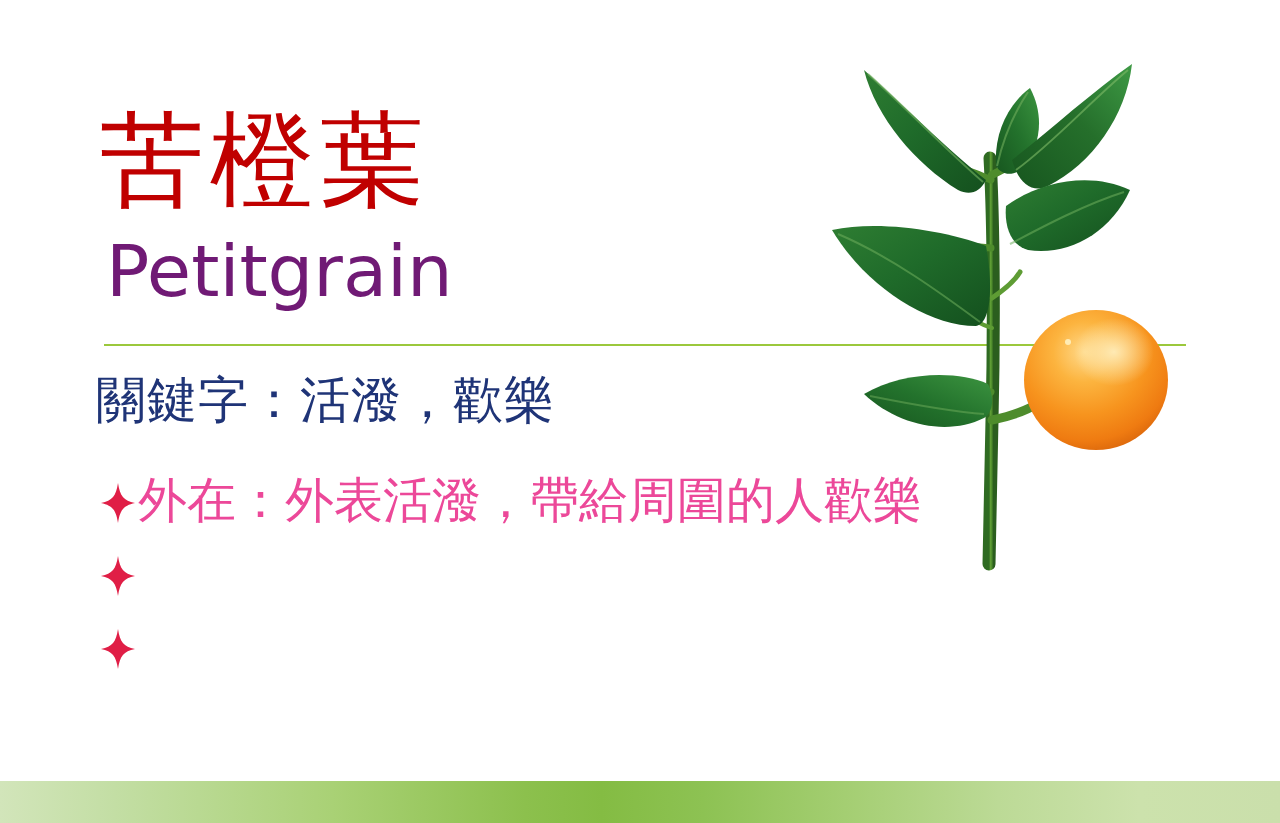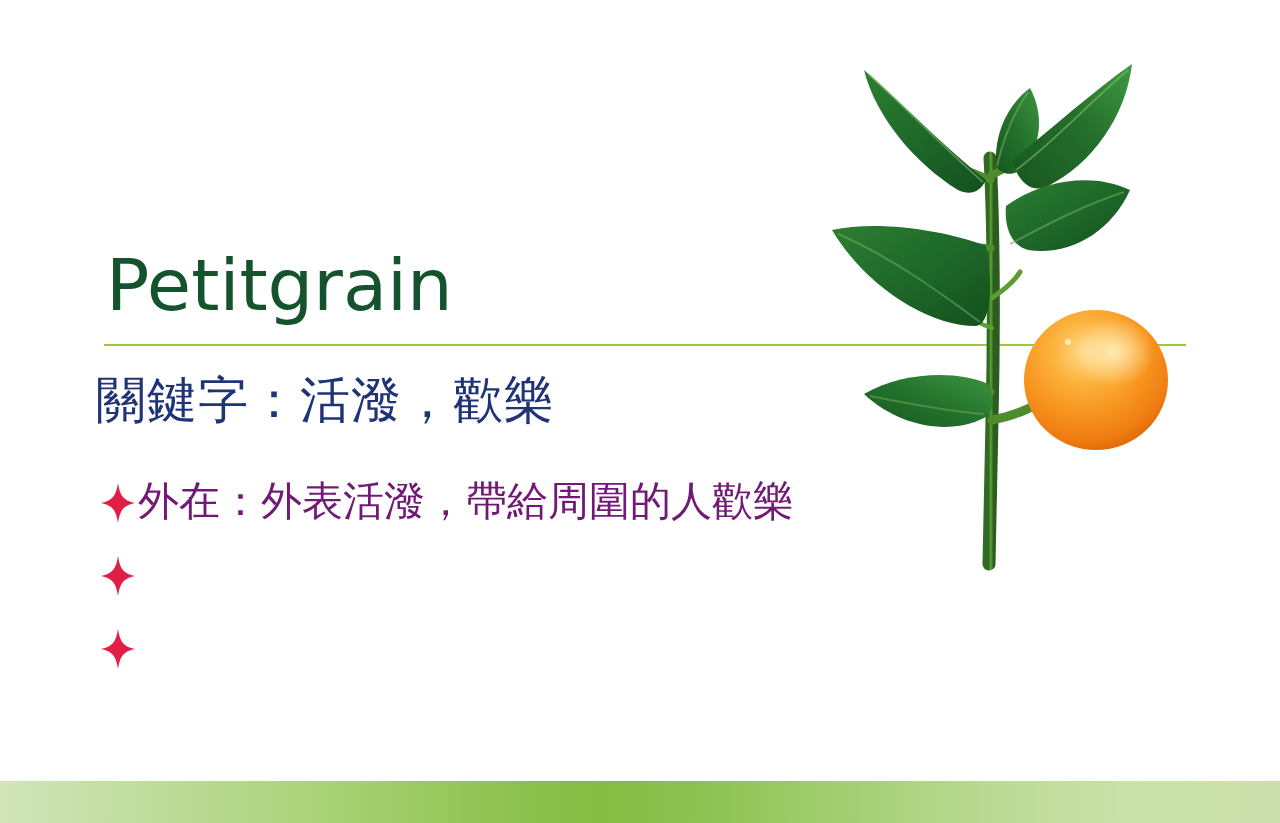--- a/index.html
+++ b/index.html
@@ -29,25 +29,25 @@
     font-size: 104px;
     line-height: 1.08;
     letter-spacing: 6px;
     color: #C00000;
     white-space: nowrap;
     font-weight: 400;
   }
   .title-en {
     position: absolute;
     left: 106px;
-    top: 246px;
+    top: 232px;
     font-family: "DejaVu Sans", "Liberation Sans", sans-serif;
     font-size: 72px;
     line-height: 1.1;
-    color: #14532d;
+    color: #701a75;
     white-space: nowrap;
     font-weight: 400;
   }
 
   
   .divider {
     position: absolute;
     left: 104px;
     top: 344px;
     width: 1082px;
@@ -84,23 +84,23 @@
   .bullet-mark {
     flex: 0 0 auto;
     width: 40px;
     height: 46px;
     position: relative;
     top: 2px;
   }
   .bullet-mark svg { display: block; }
   .bullet-text {
     font-family: "DejaVu Sans", "Liberation Sans", sans-serif;
-    font-size: 41px;
+    font-size: 49px;
     line-height: 46px;
-    color: #701a75;
+    color: #ec4899;
     white-space: nowrap;
     letter-spacing: 0px;
   }
 
   
   .plant {
     position: absolute;
     left: 780px;
     top: 40px;
     width: 440px;
@@ -127,20 +127,21 @@
         #BCDA96 78%,
         #CCE2AC 89%,
         #CADFAB 100%);
   }
 </style>
 </head>
 <body>
 
 <div class="slide">
 
+  <div class="title-zh">苦橙葉</div>
 
   <div class="title-en">Petitgrain</div>
 
   <div class="divider"></div>
 
   <div class="keyword">關鍵字：活潑，歡樂</div>
 
   <div class="bullets">
 
     <div class="bullet-row">

